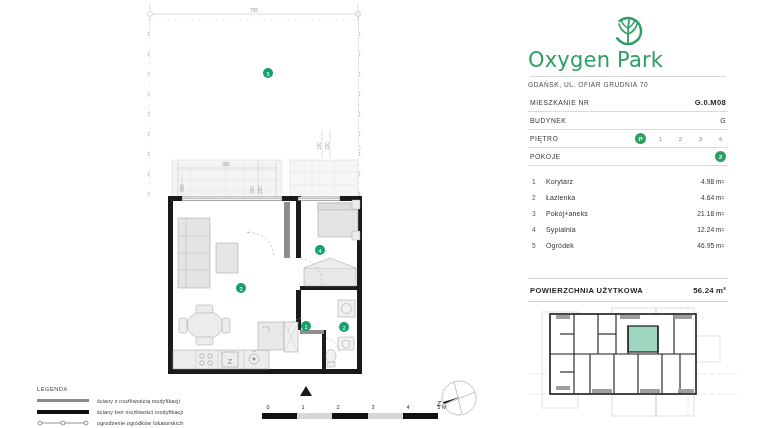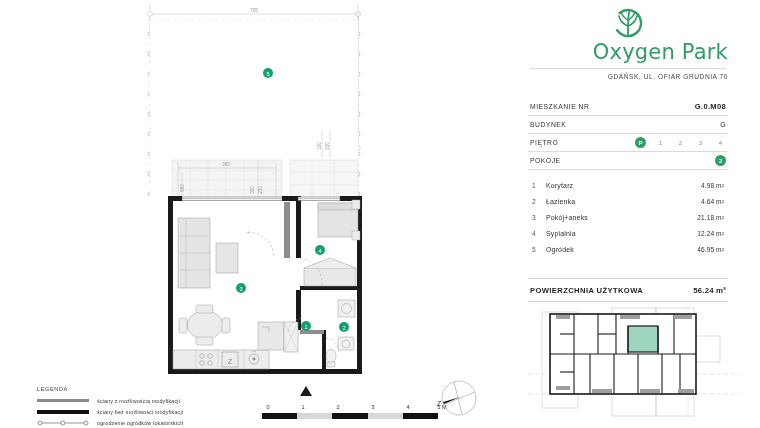--- a/index.html
+++ b/index.html
@@ -8,30 +8,30 @@
     width:760px; height:428px; overflow:hidden;
     background:#ffffff;
     font-family:"Liberation Sans", sans-serif;
     color:#231f20;
     position:relative;
   }
   .page { position:absolute; inset:0; }
 
   
   .panel { position:absolute; left:528px; top:0; width:200px; }
-  .logo-wrap { text-align:right; padding-top:8px; }
+  .logo-wrap { text-align:left; padding-top:16px; }
   .logo-mark { display:block; margin:0 auto; }
   .logo-name {
     font-size:21px; letter-spacing:.2px; color:#2e9e63;
     font-family:"DejaVu Sans", sans-serif; font-weight:400;
     margin-top:1px; line-height:1.1;
   }
   .addr-rule { border-top:1px solid #d9d9d9; margin:4px 2px 0 2px; }
 
-  .meta { margin-top:18px; }
+  .meta { margin-top:6px; }
   .meta-row {
     display:flex; align-items:center; justify-content:space-between;
     border-bottom:1px solid #dcdcdc;
     height:18px; padding:0 2px;
   }
   .meta-label { font-size:6.8px; letter-spacing:.5px; color:#333; }
   .meta-value { font-size:7.6px; font-weight:bold; color:#231f20; letter-spacing:.3px; }
   .meta-value.plain { font-weight:normal; font-size:7px; }
 
   .floors { display:flex; align-items:center; gap:9px; }

